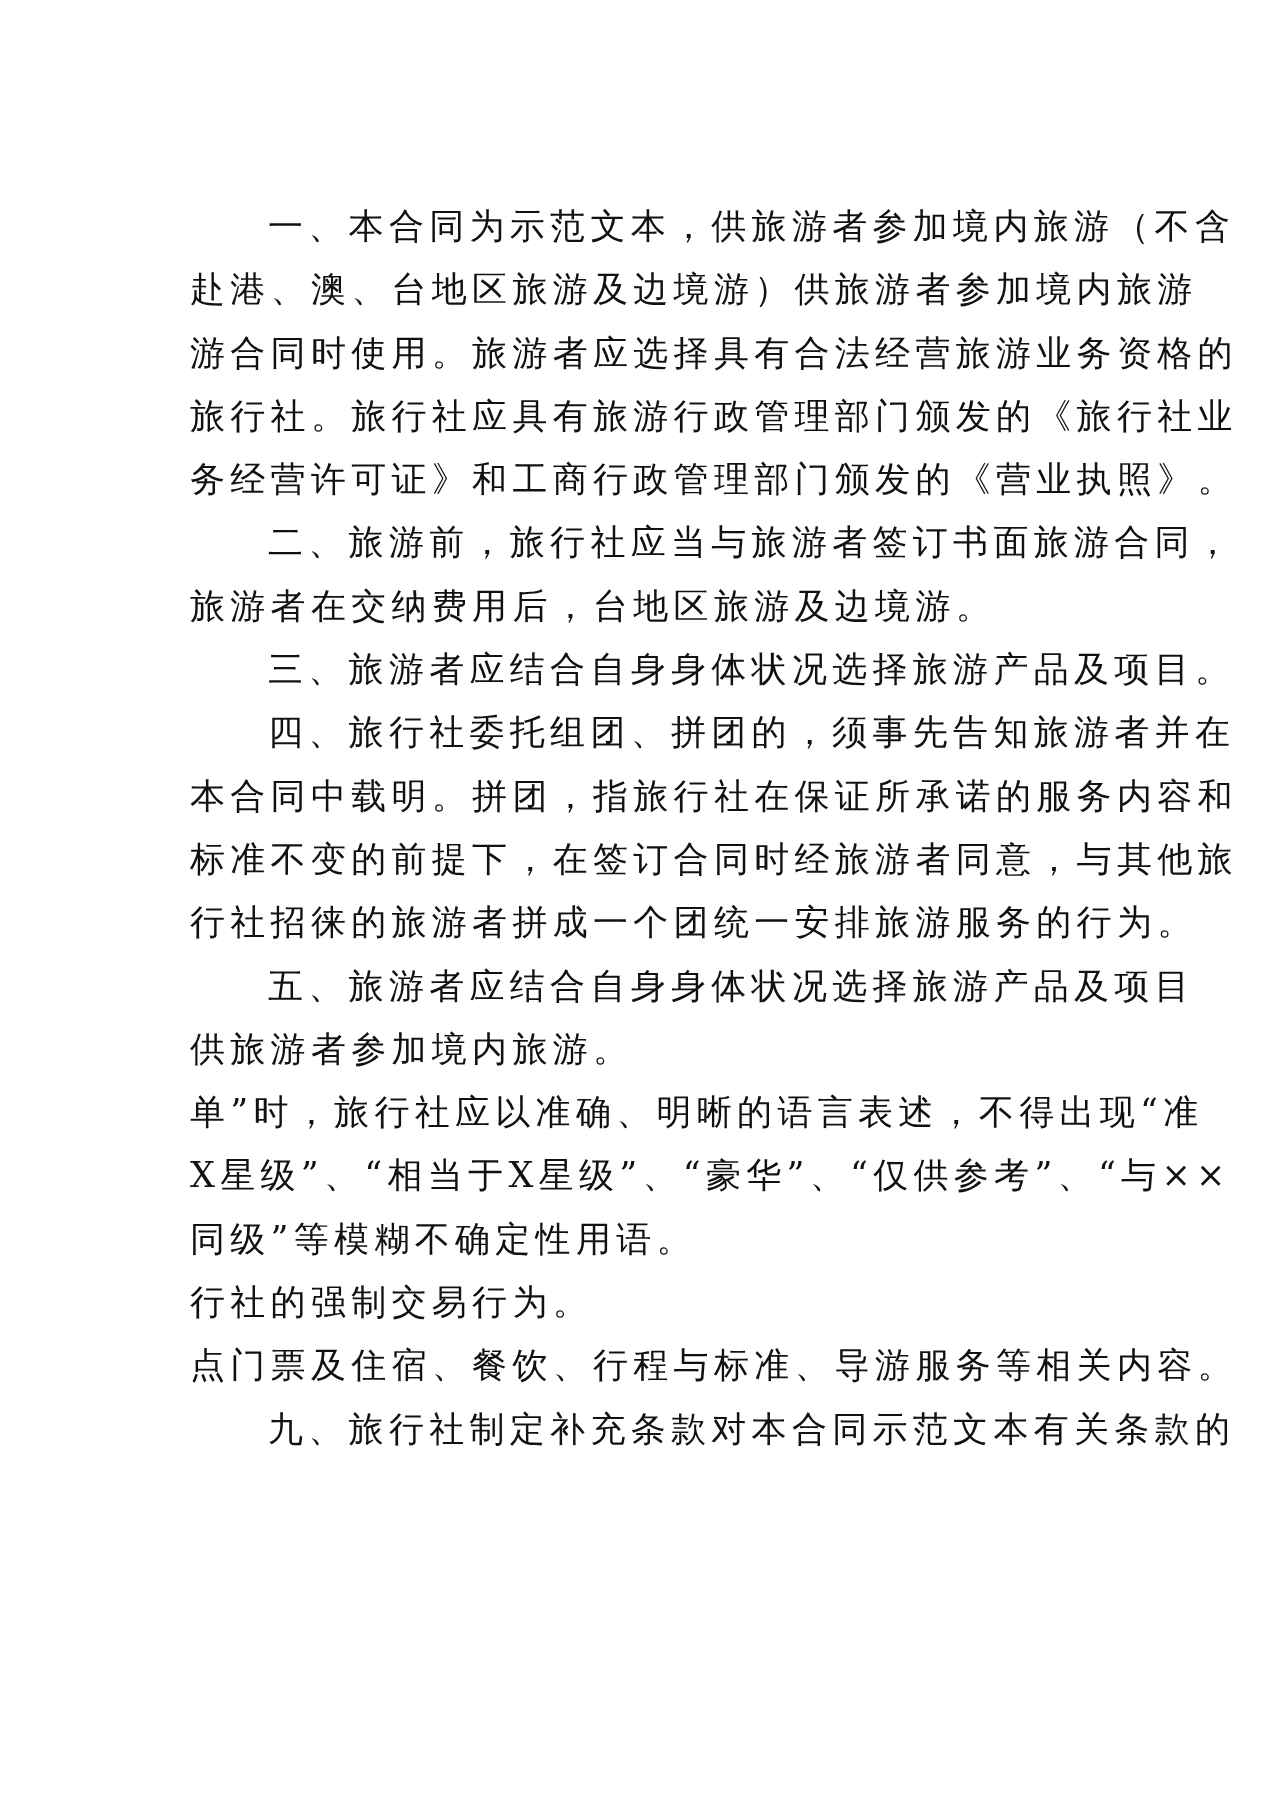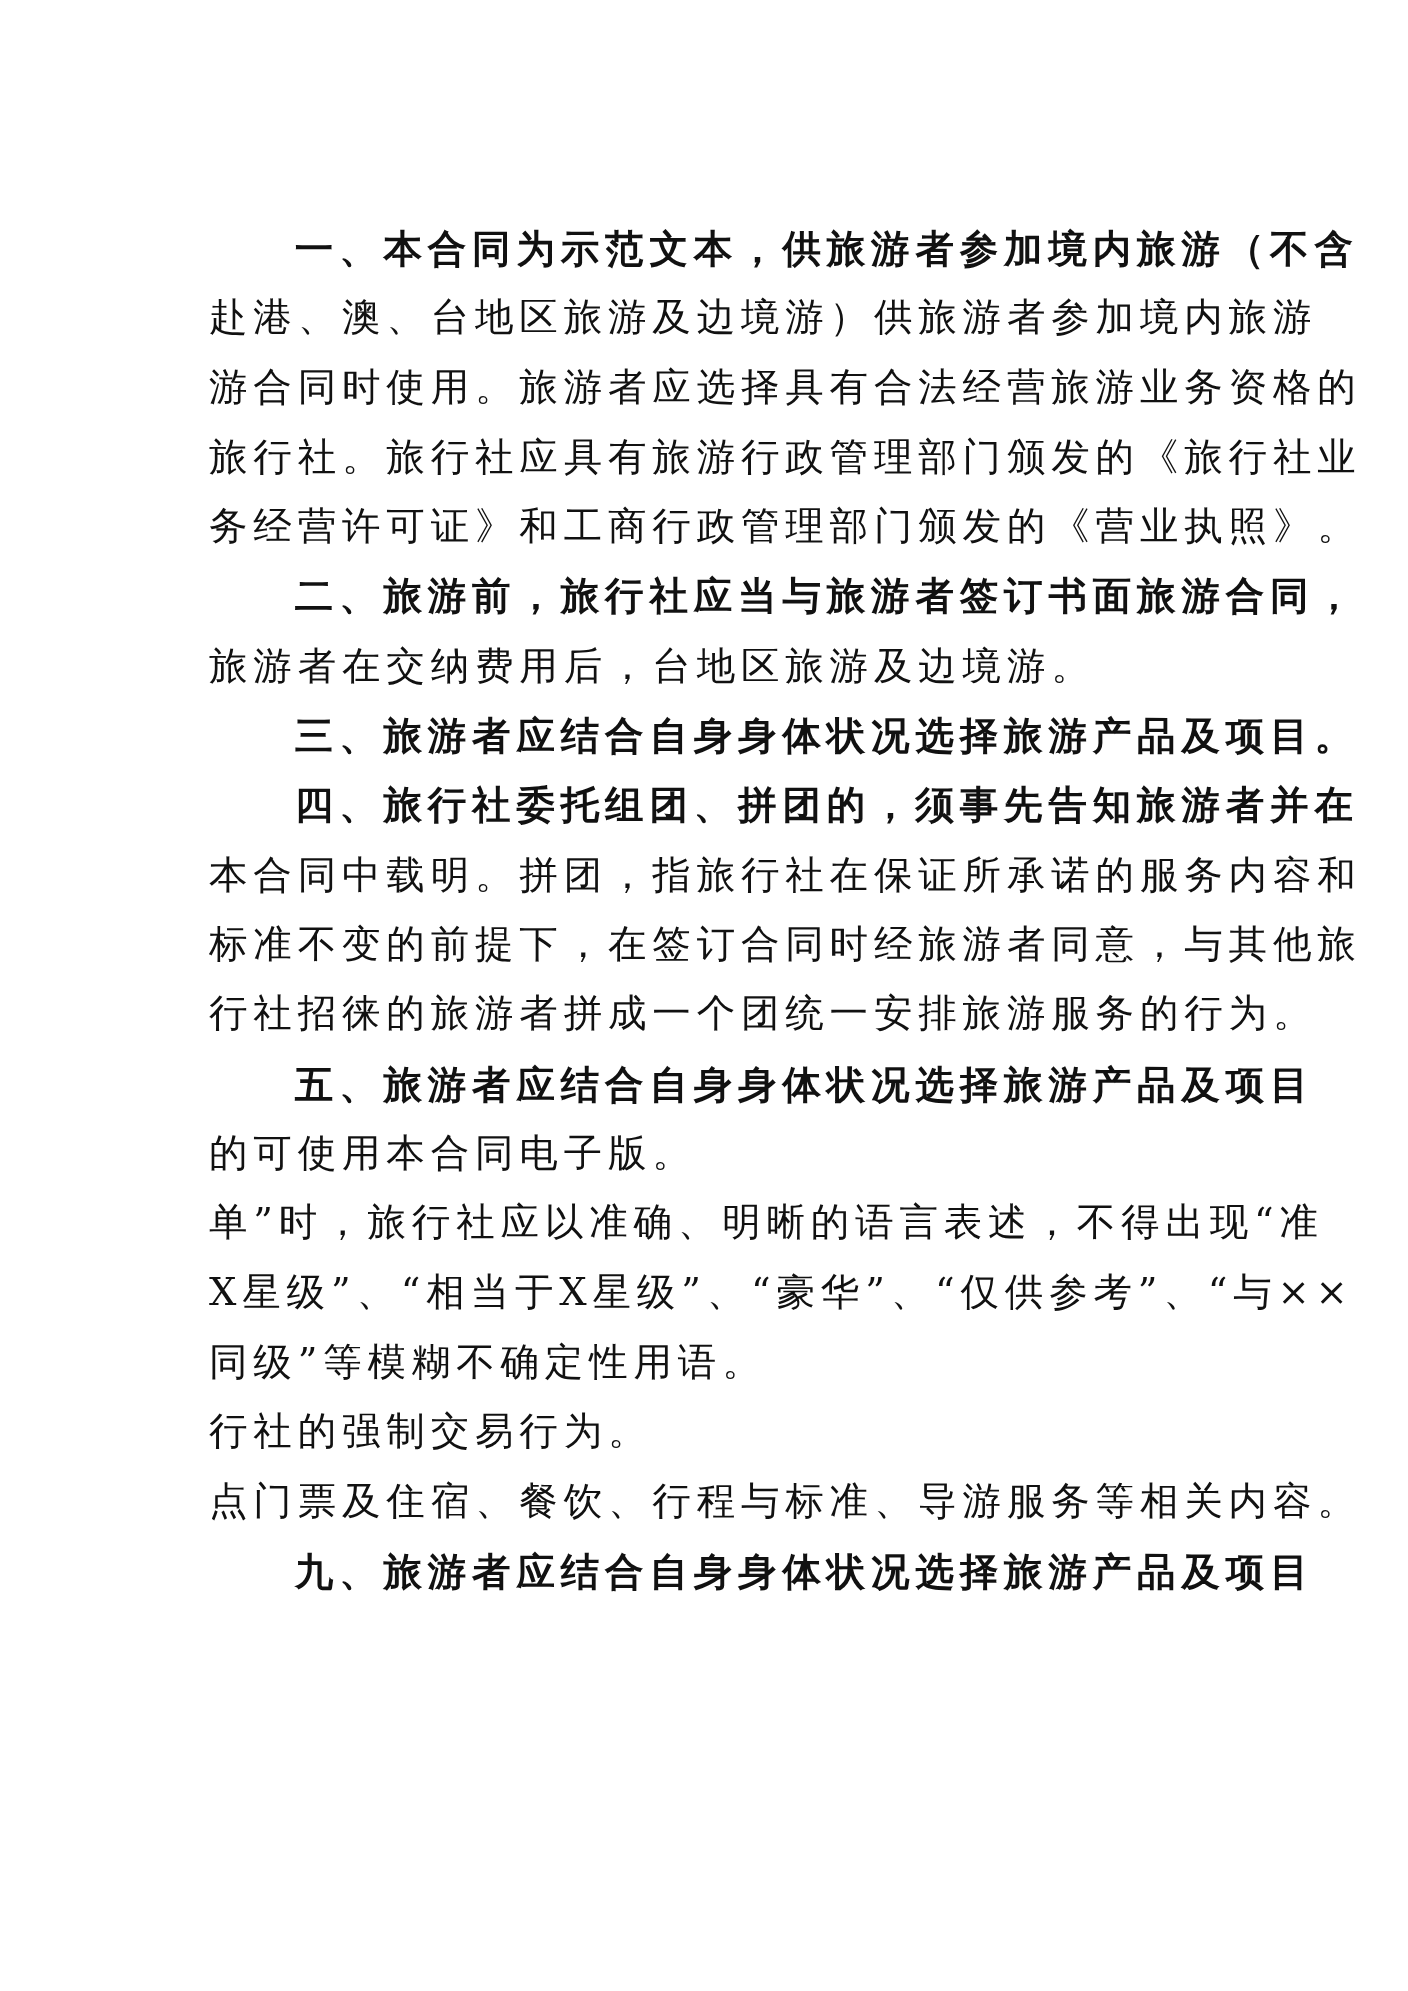--- a/index.html
+++ b/index.html
@@ -25,21 +25,20 @@
     height: 63.3px;
     line-height: 63.3px;
     font-size: 35px;
     white-space: nowrap;
     letter-spacing: 5.3px;
     text-align: justify;
     text-align-last: justify;
   }
   .line.first {
     padding-left: 78px;
-    font-weight: bold;
   }
   .line.last {
     text-align-last: left;
   }
 </style>
 </head>
 <body>
 
 <div class="page">
 
@@ -62,34 +61,34 @@
 
   <div>
     <div class="line first">四、旅行社委托组团、拼团的，须事先告知旅游者并在</div>
     <div class="line">本合同中载明。拼团，指旅行社在保证所承诺的服务内容和</div>
     <div class="line">标准不变的前提下，在签订合同时经旅游者同意，与其他旅</div>
     <div class="line last">行社招徕的旅游者拼成一个团统一安排旅游服务的行为。</div>
   </div>
 
   <div>
     <div class="line first">五、旅游者应结合自身身体状况选择旅游产品及项目</div>
-    <div class="line last">的可使用本合同电子版。</div>
+    <div class="line last">供旅游者参加境内旅游。</div>
   </div>
 
   <div>
     <div class="line">单”时，旅行社应以准确、明晰的语言表述，不得出现“准</div>
     <div class="line">X星级”、“相当于X星级”、“豪华”、“仅供参考”、“与××</div>
     <div class="line last">同级”等模糊不确定性用语。</div>
   </div>
 
   <div>
     <div class="line last">行社的强制交易行为。</div>
   </div>
 
   <div>
     <div class="line last">点门票及住宿、餐饮、行程与标准、导游服务等相关内容。</div>
   </div>
 
   <div>
-    <div class="line first">九、旅游者应结合自身身体状况选择旅游产品及项目</div>
+    <div class="line first">九、旅行社制定补充条款对本合同示范文本有关条款的</div>
   </div>
 
 </div>
 
 </body></html>

